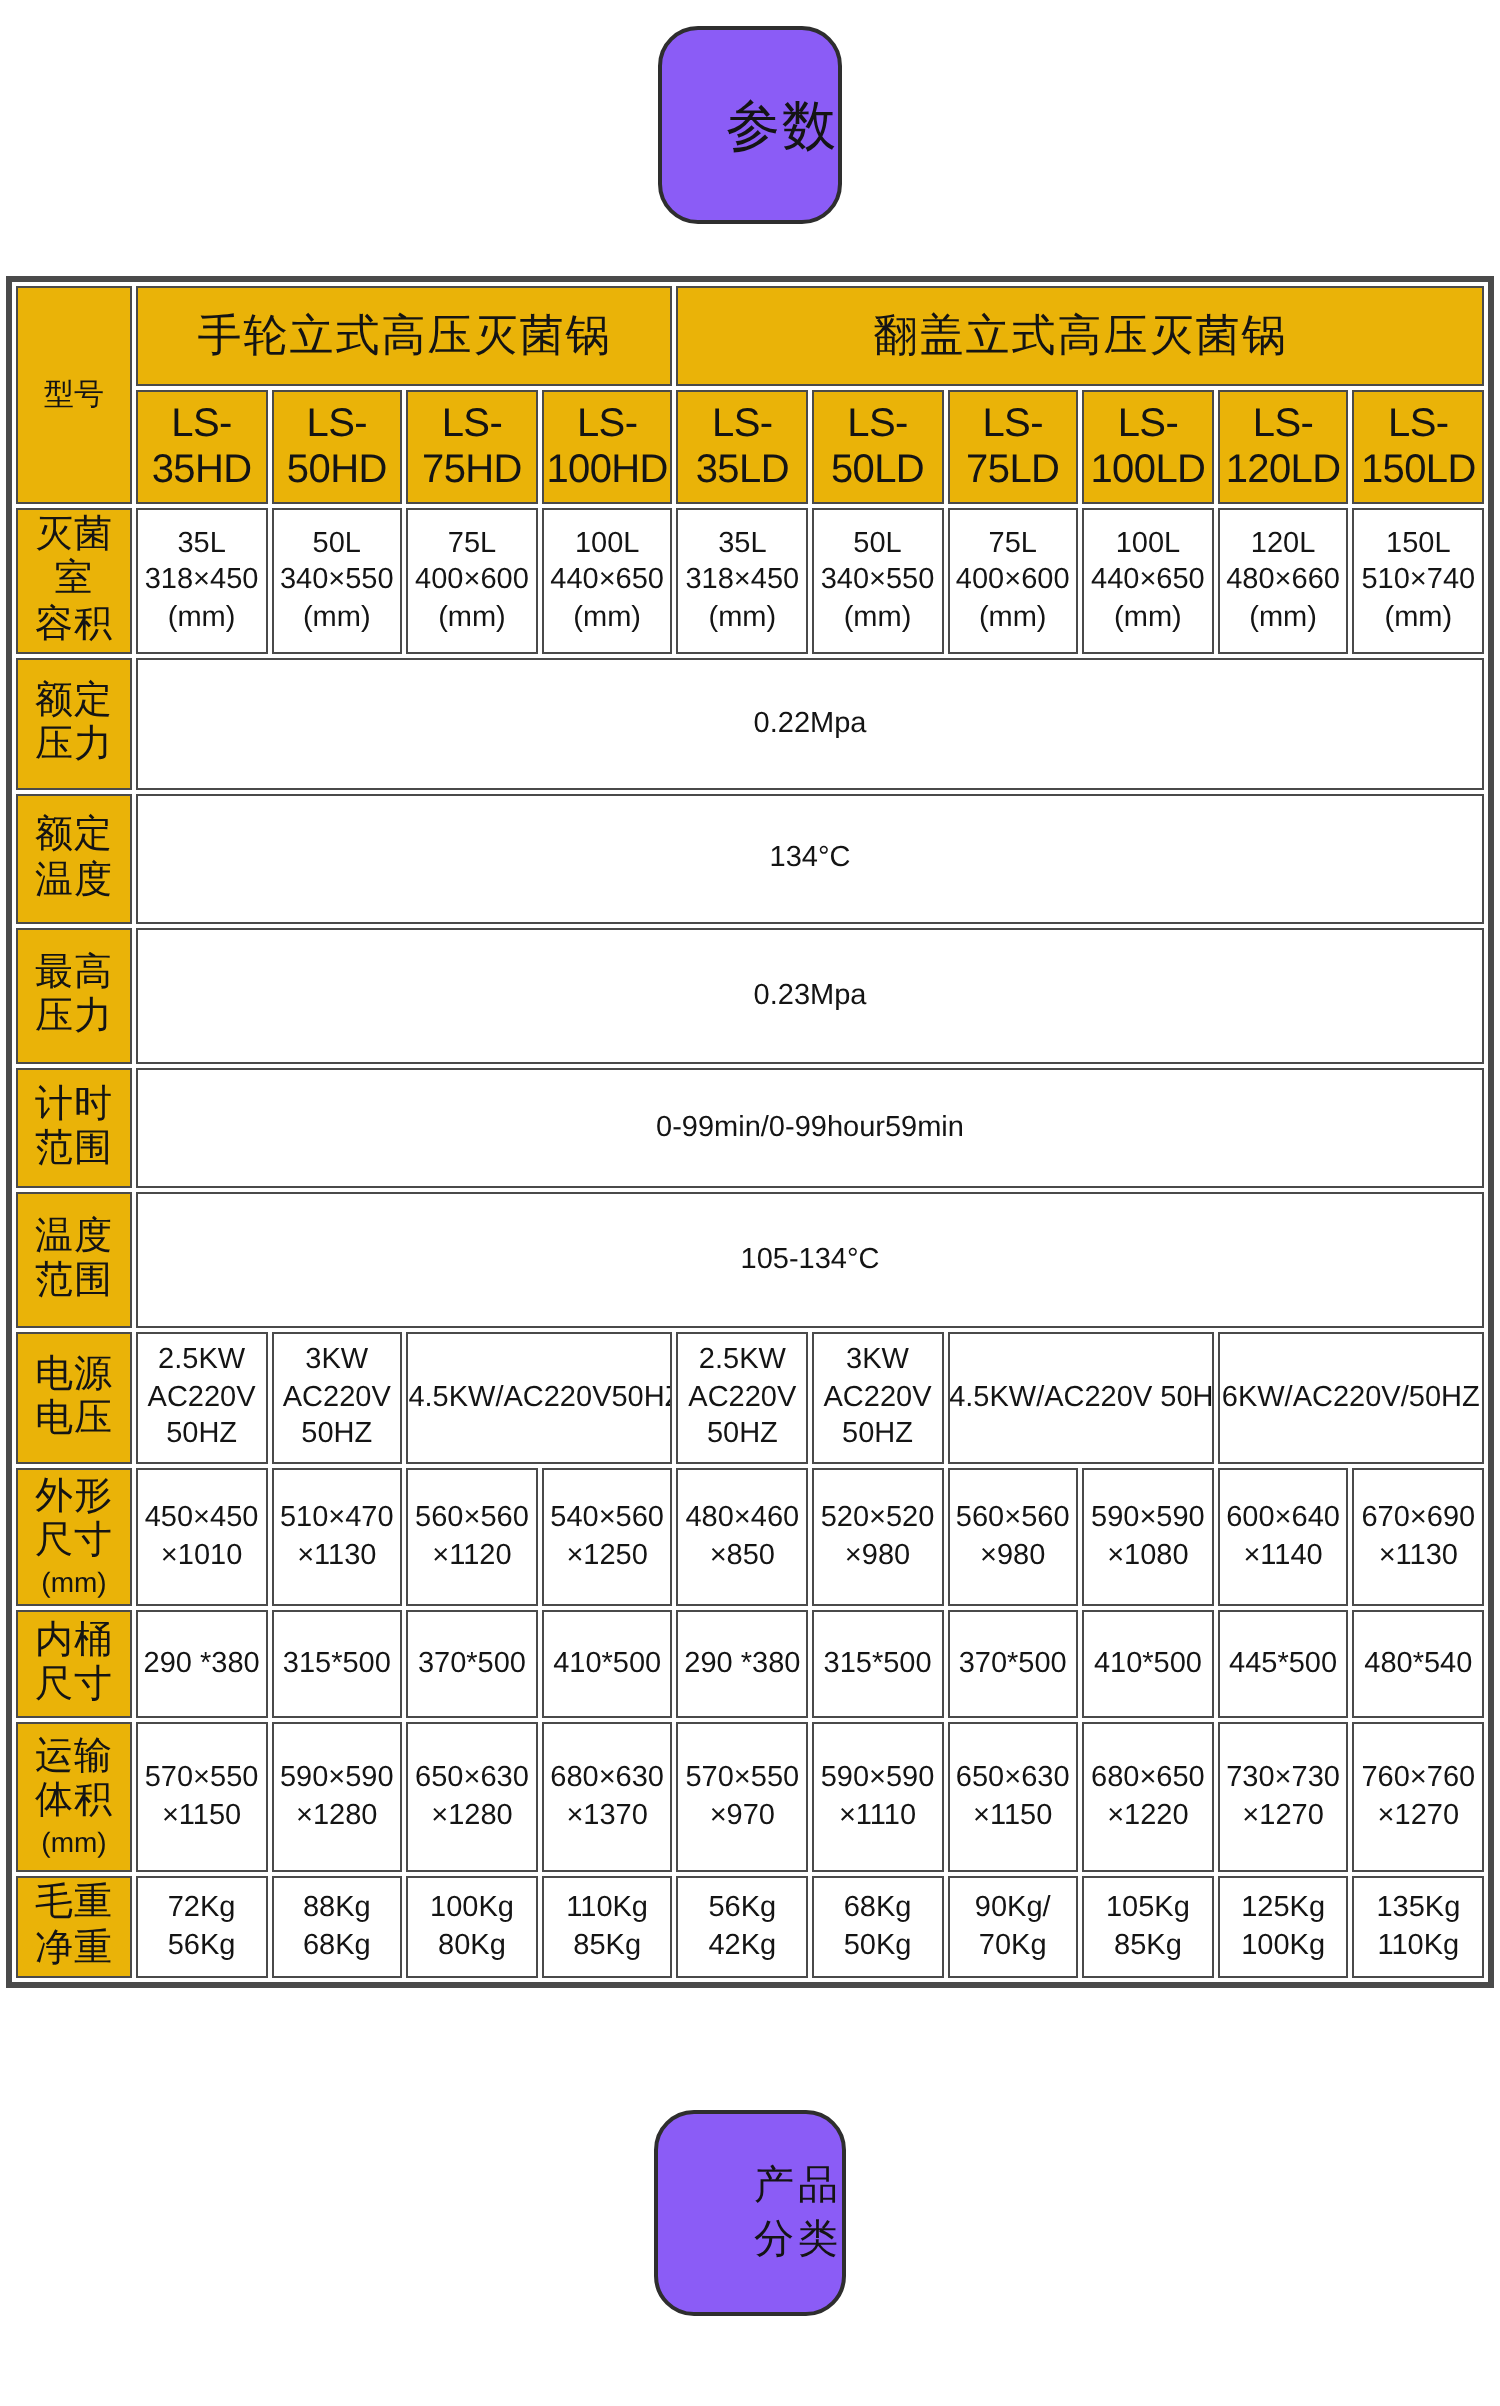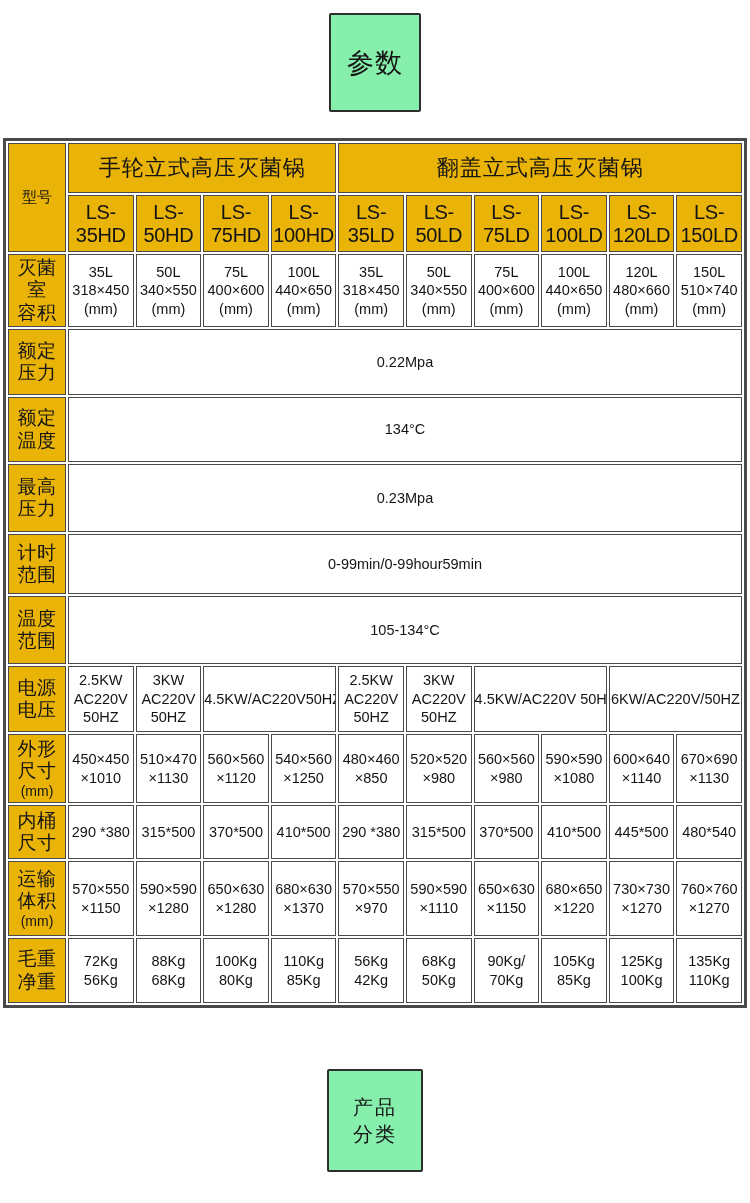--- a/index.html
+++ b/index.html
@@ -2,22 +2,22 @@
 <html><head>
 <meta charset="utf-8">
 <style>
   html,body{margin:0;padding:0;}
   body{
     width:750px;height:1203px;background:#ffffff;
     font-family:"Liberation Sans","DejaVu Sans",sans-serif;
     color:#141414;-webkit-font-smoothing:antialiased;
   }
   .badge{
-    box-sizing:border-box;border:2px solid #2e2e2e;border-radius:2px;
-    background:#86efac;display:flex;flex-direction:column;align-items:center;justify-content:center;
+    box-sizing:border-box;border:2px solid #2e2e2e;border-radius:20px;
+    background:#8b5cf6;display:flex;flex-direction:column;align-items:flex-end;justify-content:center;
     text-align:center;
   }
   .badge-top{width:92px;height:99px;margin:13px auto 0;font-size:27px;letter-spacing:1px;}
   .badge-bottom{width:96px;height:103px;margin:61px auto 0;font-size:20px;line-height:1.35;letter-spacing:2px;}
   .badge span{display:block;}
 
   table.spec{
     width:744px;margin:26px auto 0 3px;
     border-collapse:separate;border-spacing:2px;
     border:3px solid #4a4a4a;background:#fff;
@@ -32,21 +32,21 @@
   th{background:#eab308;}
   td{background:#ffffff;font-size:14.5px;line-height:1.28;}
   .model-th{font-size:15px;}
   .group-th{font-size:22px;letter-spacing:1px;height:44px;}
   .model-name-th{font-size:20px;height:51px;letter-spacing:-0.3px;}
   .label-th{font-size:19px;line-height:1.18;letter-spacing:0.5px;}
   .label-th .ln.mm{font-size:14px;letter-spacing:0;}
   .val-td .ln{white-space:nowrap;}
   .r0{height:72px}.r1{height:66px}.r2{height:65px}.r3{height:68px}
   .r4{height:60px}.r5{height:68px}.r6{height:66px}.r7{height:69px}
-  .r8{height:54px}.r9{height:75px}.r10{height:65px}
+  .r8{height:54px}.r9{height:75px}.r10{height:51px}
 </style>
 </head>
 <body>
 
 <div class="badge badge-top">
   <span>参数</span>
 </div>
 
 <table class="spec">
   <colgroup>

